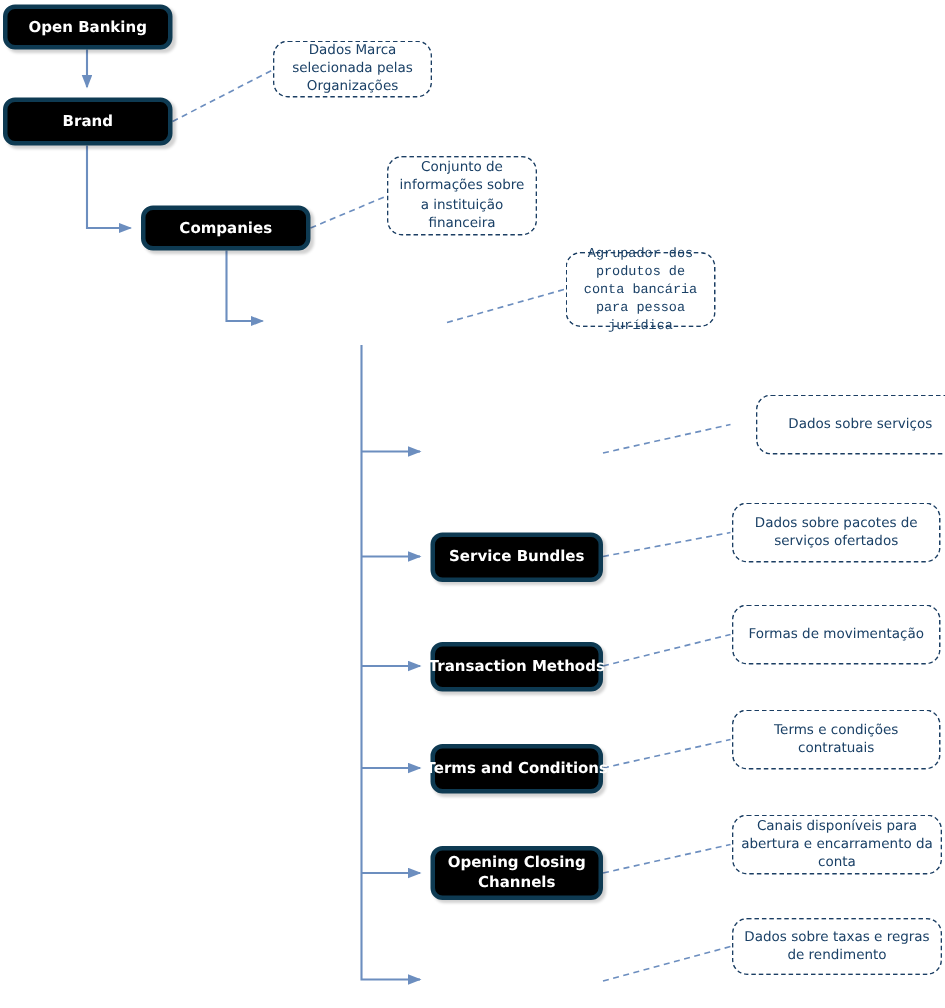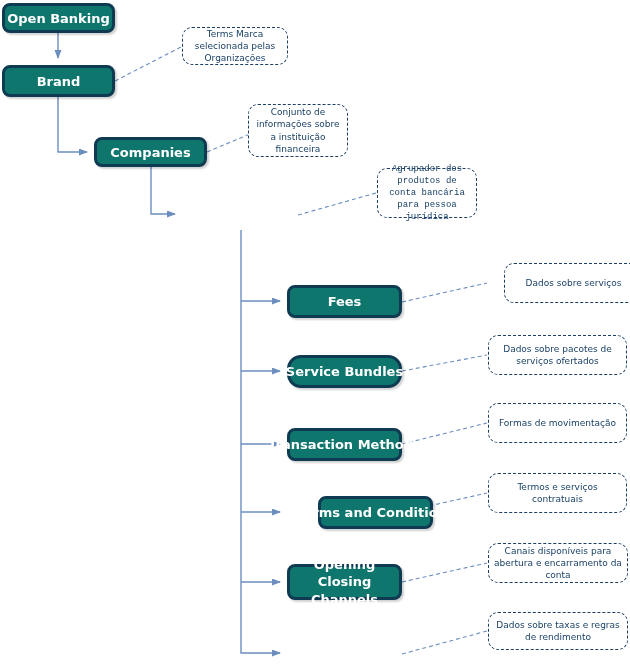--- a/index.html
+++ b/index.html
@@ -1,26 +1,26 @@
 <!DOCTYPE html>
 <html><head>
 <meta charset="utf-8">
 <style>
   html,body{margin:0;padding:0;background:#ffffff;}
   body{font-family:"DejaVu Sans","Liberation Sans",sans-serif;}
   #canvas{position:relative;width:630px;height:672px;background:#ffffff;overflow:hidden;}
   #edges{position:absolute;left:0;top:0;width:630px;height:672px;}
   .node{
     position:absolute;
-    background:#0f766e;
+    background:#000000;
     border:3px solid #0e3a52;
     border-radius:8px;
     box-sizing:border-box;
     display:flex;align-items:center;justify-content:center;
-    color:#ffffff;font-weight:bold;font-size:13px;text-align:center;
+    color:#ffffff;font-weight:bold;font-size:10px;text-align:center;
     box-shadow:2px 2px 2px rgba(0,0,0,0.18);
     cursor:default;
   }
   .node .lbl{white-space:nowrap;}
   .node.wrap .lbl{white-space:normal;line-height:1.35;}
   .annotation{
     position:absolute;
     background:#ffffff;
     border:1px dashed #1b3e63;
     border-radius:10px;
@@ -69,56 +69,53 @@
 
   <div class="node" style="left:2px;top:3px;width:113px;height:30px;">
     <span class="lbl">Open Banking</span>
   </div>
   <div class="node" style="left:94px;top:137px;width:113px;height:30px;">
     <span class="lbl">Companies</span>
   </div>
   <div class="node" style="left:2px;top:65px;width:113px;height:32px;">
     <span class="lbl">Brand</span>
   </div>
-  <div class="node" style="left:287px;top:285px;width:115px;height:33px;">
-    <span class="lbl">Fees</span>
-  </div>
-  <div class="node" style="left:287px;top:355px;width:115px;height:33px;border-radius:14px;">
+  <div class="node" style="left:287px;top:355px;width:115px;height:33px;">
     <span class="lbl">Service Bundles</span>
   </div>
   <div class="node" style="left:287px;top:428px;width:115px;height:33px;">
     <span class="lbl">Transaction Methods</span>
   </div>
-  <div class="node" style="left:287px;top:496px;width:115px;height:33px;margin-left:31px;">
+  <div class="node" style="left:287px;top:496px;width:115px;height:33px;">
     <span class="lbl">Terms and Conditions</span>
   </div>
   <div class="node wrap" style="left:287px;top:564px;width:115px;height:36px;">
     <span class="lbl">Opening Closing Channels</span>
   </div>
 
   <div class="annotation" style="left:182px;top:27px;width:106px;height:38px;">
-    <span>Terms Marca selecionada pelas Organizações</span>
+    <span>Dados Marca selecionada pelas Organizações</span>
   </div>
-  <div class="annotation" style="left:248px;top:104px;width:100px;height:53px;">
+  <div class="annotation" style="left:258px;top:104px;width:100px;height:53px;">
     <span>Conjunto de informações sobre a instituição financeira</span>
   </div>
   <div class="annotation" style="left:377px;top:168px;width:100px;height:50px;font-family:Liberation Mono, monospace;">
     <span>Agrupador dos produtos de conta bancária para pessoa jurídica</span>
   </div>
   <div class="annotation" style="left:504px;top:263px;width:139px;height:40px;">
     <span>Dados sobre serviços</span>
   </div>
   <div class="annotation" style="left:488px;top:335px;width:139px;height:40px;">
     <span>Dados sobre pacotes de serviços ofertados</span>
   </div>
   <div class="annotation" style="left:488px;top:403px;width:139px;height:40px;">
     <span>Formas de movimentação</span>
   </div>
   <div class="annotation" style="left:488px;top:473px;width:139px;height:40px;">
-    <span>Termos e serviços contratuais</span>
+    <span>Terms e condições contratuais</span>
   </div>
   <div class="annotation" style="left:488px;top:543px;width:140px;height:40px;">
     <span>Canais disponíveis para abertura e encarramento da conta</span>
   </div>
   <div class="annotation" style="left:488px;top:612px;width:140px;height:38px;">
     <span>Dados sobre taxas e regras de rendimento</span>
   </div>
 
 </div>
 

